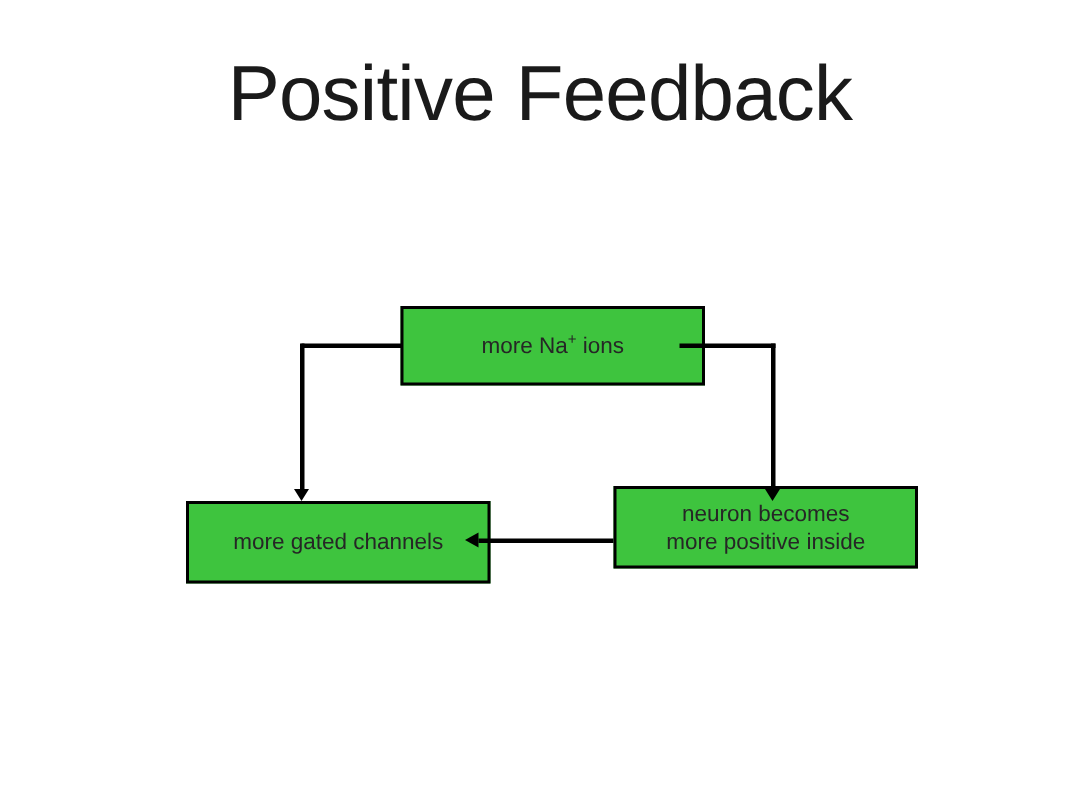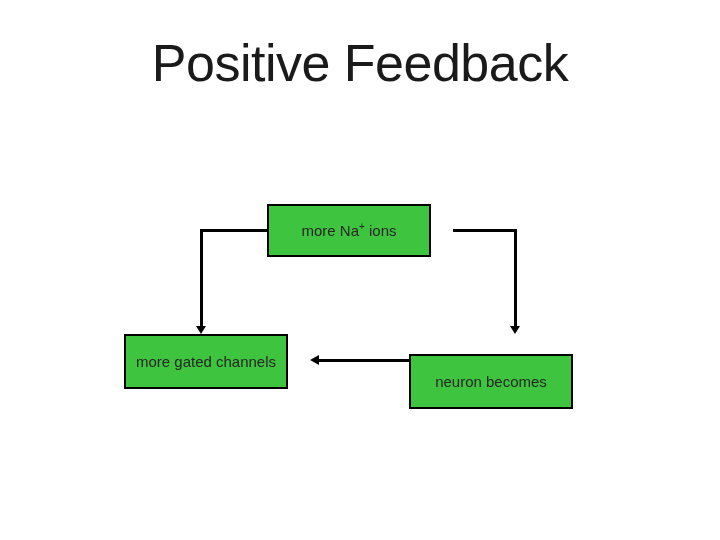--- a/index.html
+++ b/index.html
@@ -20,40 +20,40 @@
     text-align: center;
     font-size: 52px;
     font-weight: 400;
     letter-spacing: -0.5px;
     line-height: 40px;
     color: var(--title-text, #1a1a1a);
   }
   .box {
     position: absolute;
     box-sizing: border-box;
-    width: 164px;
+    width: 203px;
     background: var(--box-fill, #3ec43e);
     border: 2px solid var(--box-border, #000000);
     display: flex;
     flex-direction: column;
     align-items: center;
     justify-content: center;
     text-align: center;
     font-size: 15px;
     line-height: 19px;
     color: var(--box-text, #262626);
   }
   .box sup {
     font-size: 10px;
     line-height: 0;
     vertical-align: super;
   }
   .box-top   { left: 267px; top: 204px; height: 53px; }
   .box-left  { left: 124px; top: 334px; height: 55px; }
-  .box-right { left: 409px; top: 354px; height: 55px; }
+  .box-right { left: 409px; top: 324px; height: 55px; }
   .conn {
     position: absolute;
     background: var(--connector, #000000);
   }
   .conn-h { height: 3px; }
   .conn-v { width: 3px; }
   .hline-top-left  { left: 201px; top: 229px; width: 67px; }
   .vline-left      { left: 200px; top: 229px; height: 98px; }
   .hline-top-right { left: 453px; top: 229px; width: 64px; }
   .vline-right     { left: 514px; top: 229px; height: 98px; }
@@ -87,20 +87,21 @@
   <div class="box box-top">
     <div><span>more Na</span><sup>+</sup><span> ions</span></div>
   </div>
 
   <div class="box box-left">
     <div>more gated channels</div>
   </div>
 
   <div class="box box-right">
     <div>neuron becomes</div>
+    <div>more positive inside</div>
   </div>
 
   <div class="conn conn-h hline-top-left"></div>
   <div class="conn conn-v vline-left"></div>
   <div class="arrow arrow-down arrow-into-left-box"></div>
 
   <div class="conn conn-h hline-top-right"></div>
   <div class="conn conn-v vline-right"></div>
   <div class="arrow arrow-down arrow-into-right-box"></div>
 

